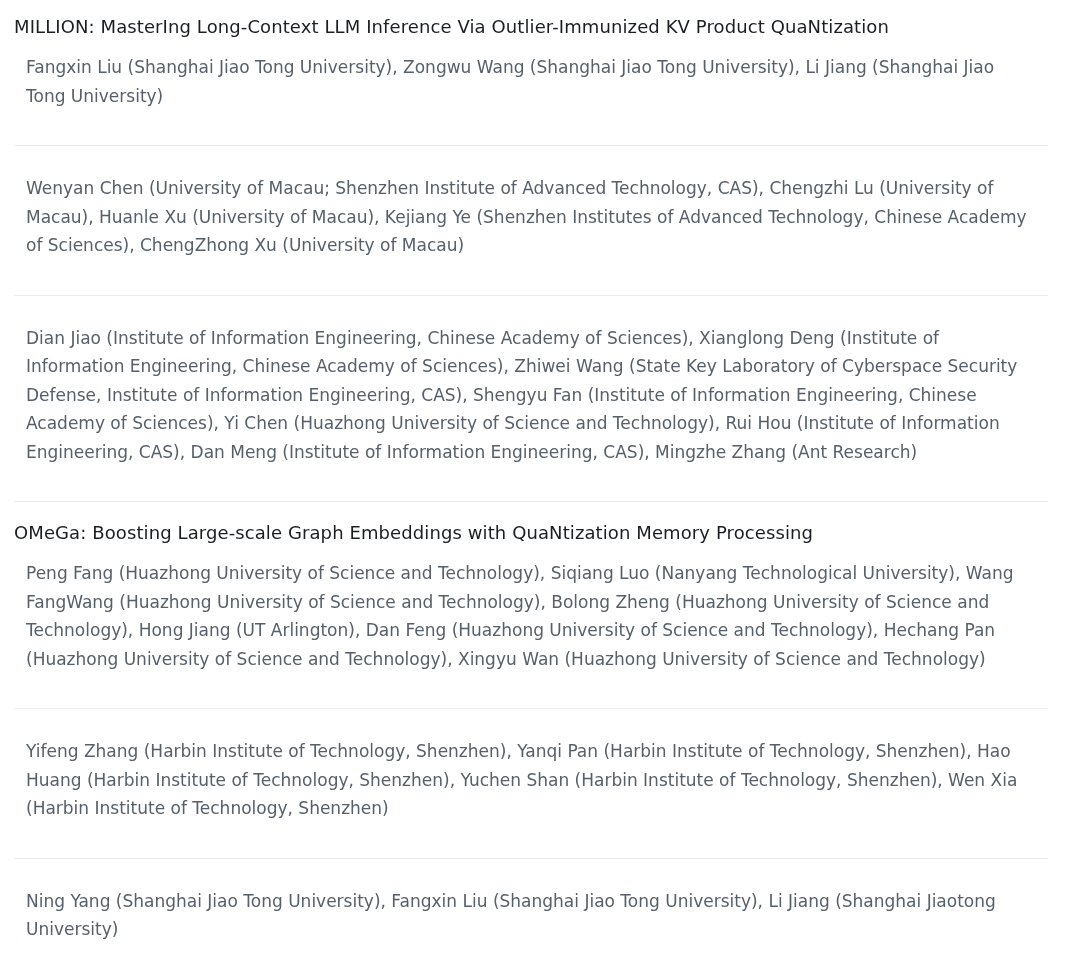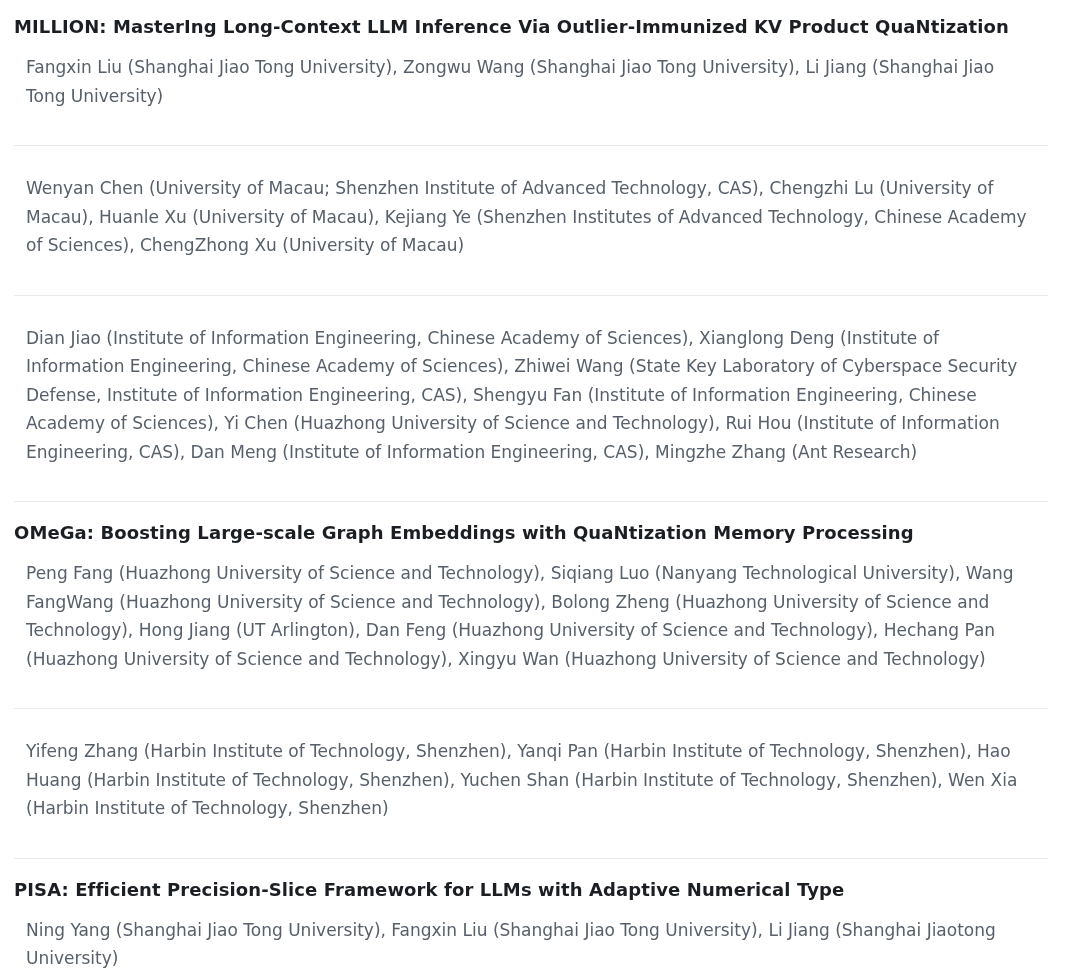--- a/index.html
+++ b/index.html
@@ -25,21 +25,21 @@
   article.paper + article.paper {
     border-top: 1px solid var(--divider);
   }
   article.paper:first-child {
     padding-top: 12px;
   }
   .paper-title {
     margin: 0 0 6px;
     font-size: 18px;
     line-height: 29px;
-    font-weight: bold;
+    font-weight: normal;
     color: var(--title);
     letter-spacing: 0.1px;
   }
   .paper-authors {
     margin: 12px;
     font-size: 17px;
     line-height: 28.5px;
     color: var(--author);
   }
 </style>
@@ -63,16 +63,15 @@
   <article class="paper">
     <h2 class="paper-title">OMeGa: Boosting Large-scale Graph Embeddings with QuaNtization Memory Processing</h2>
     <p class="paper-authors">Peng Fang (Huazhong University of Science and Technology), Siqiang Luo (Nanyang Technological University), Wang FangWang (Huazhong University of Science and Technology), Bolong Zheng (Huazhong University of Science and Technology), Hong Jiang (UT Arlington), Dan Feng (Huazhong University of Science and Technology), Hechang Pan (Huazhong University of Science and Technology), Xingyu Wan (Huazhong University of Science and Technology)</p>
   </article>
 
   <article class="paper">
     <p class="paper-authors">Yifeng Zhang (Harbin Institute of Technology, Shenzhen), Yanqi Pan (Harbin Institute of Technology, Shenzhen), Hao Huang (Harbin Institute of Technology, Shenzhen), Yuchen Shan (Harbin Institute of Technology, Shenzhen), Wen Xia (Harbin Institute of Technology, Shenzhen)</p>
   </article>
 
   <article class="paper">
-    <h2 class="paper-title">PISA: Efficient Precision-Slice Framework for LLMs with Adaptive Numerical Type</h2>
     <p class="paper-authors">Ning Yang (Shanghai Jiao Tong University), Fangxin Liu (Shanghai Jiao Tong University), Li Jiang (Shanghai Jiaotong University)</p>
   </article>
 </main>
 
 </body></html>

